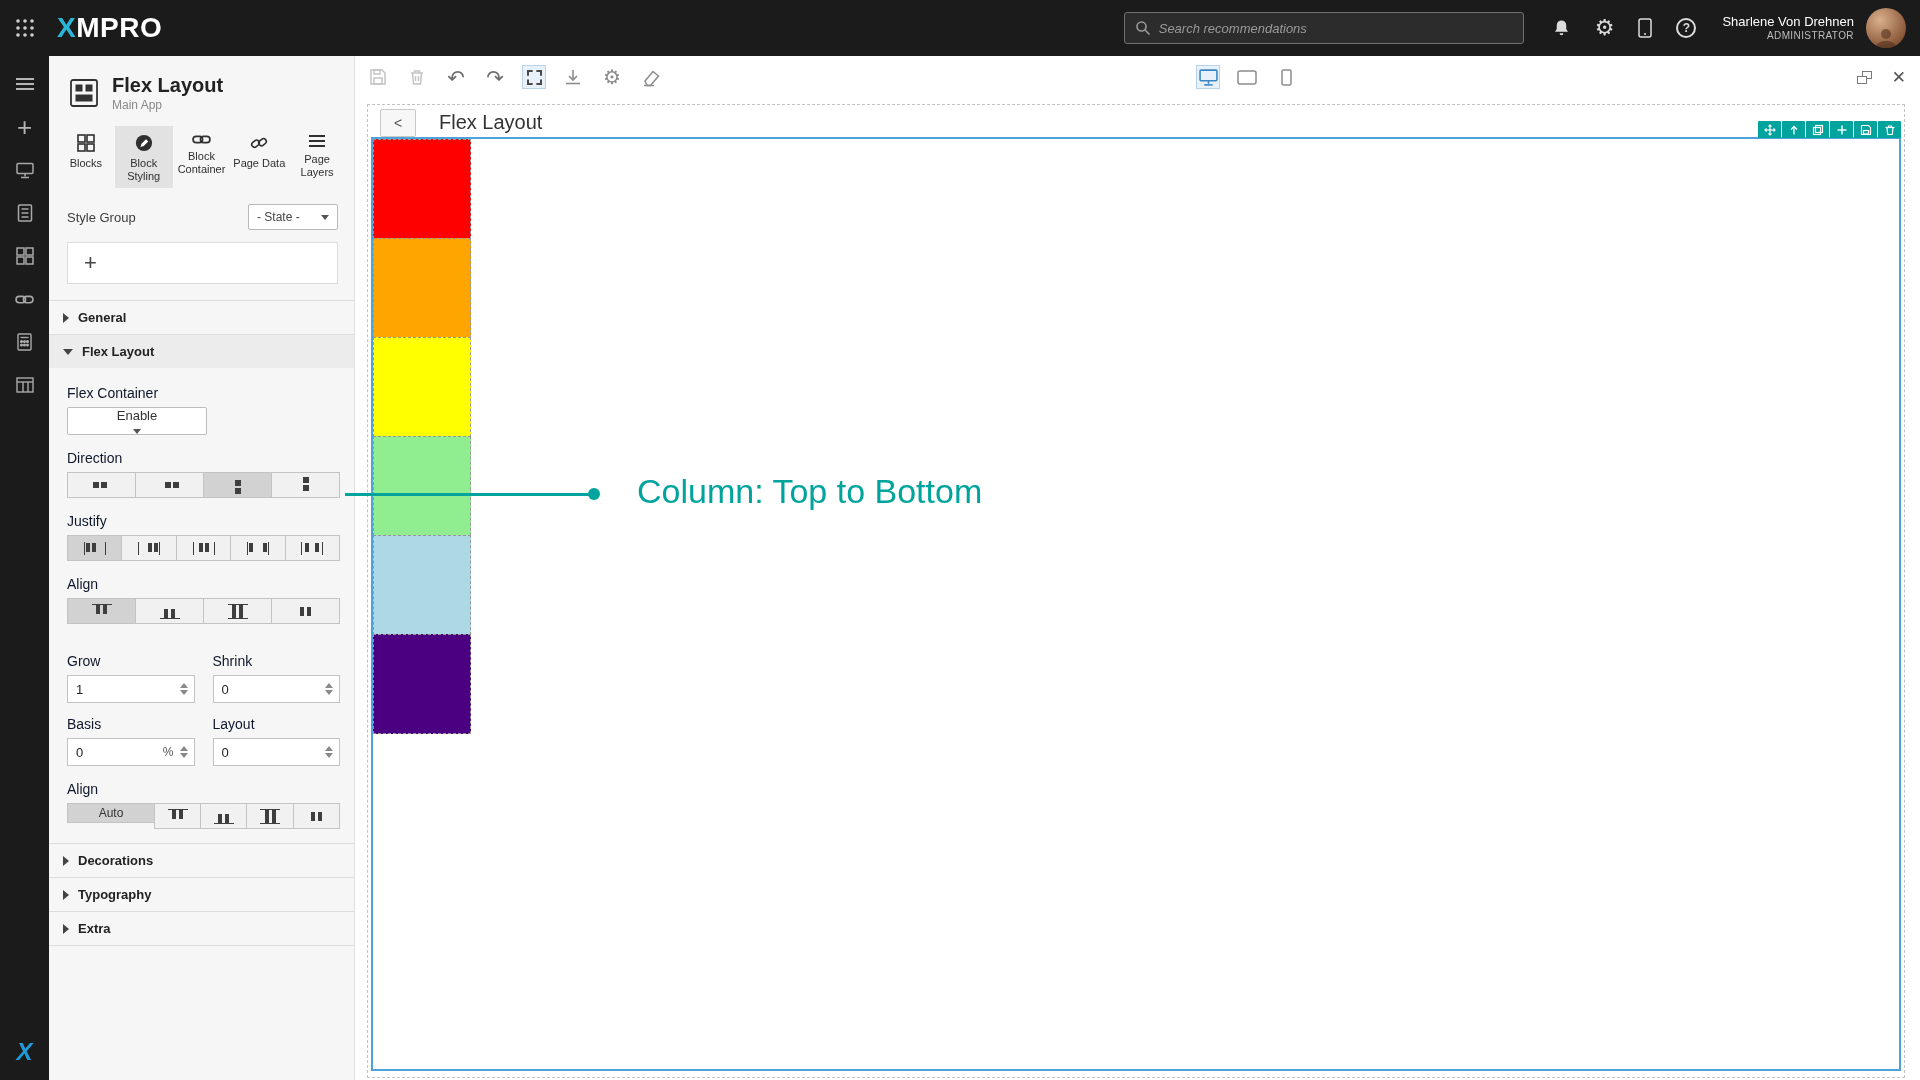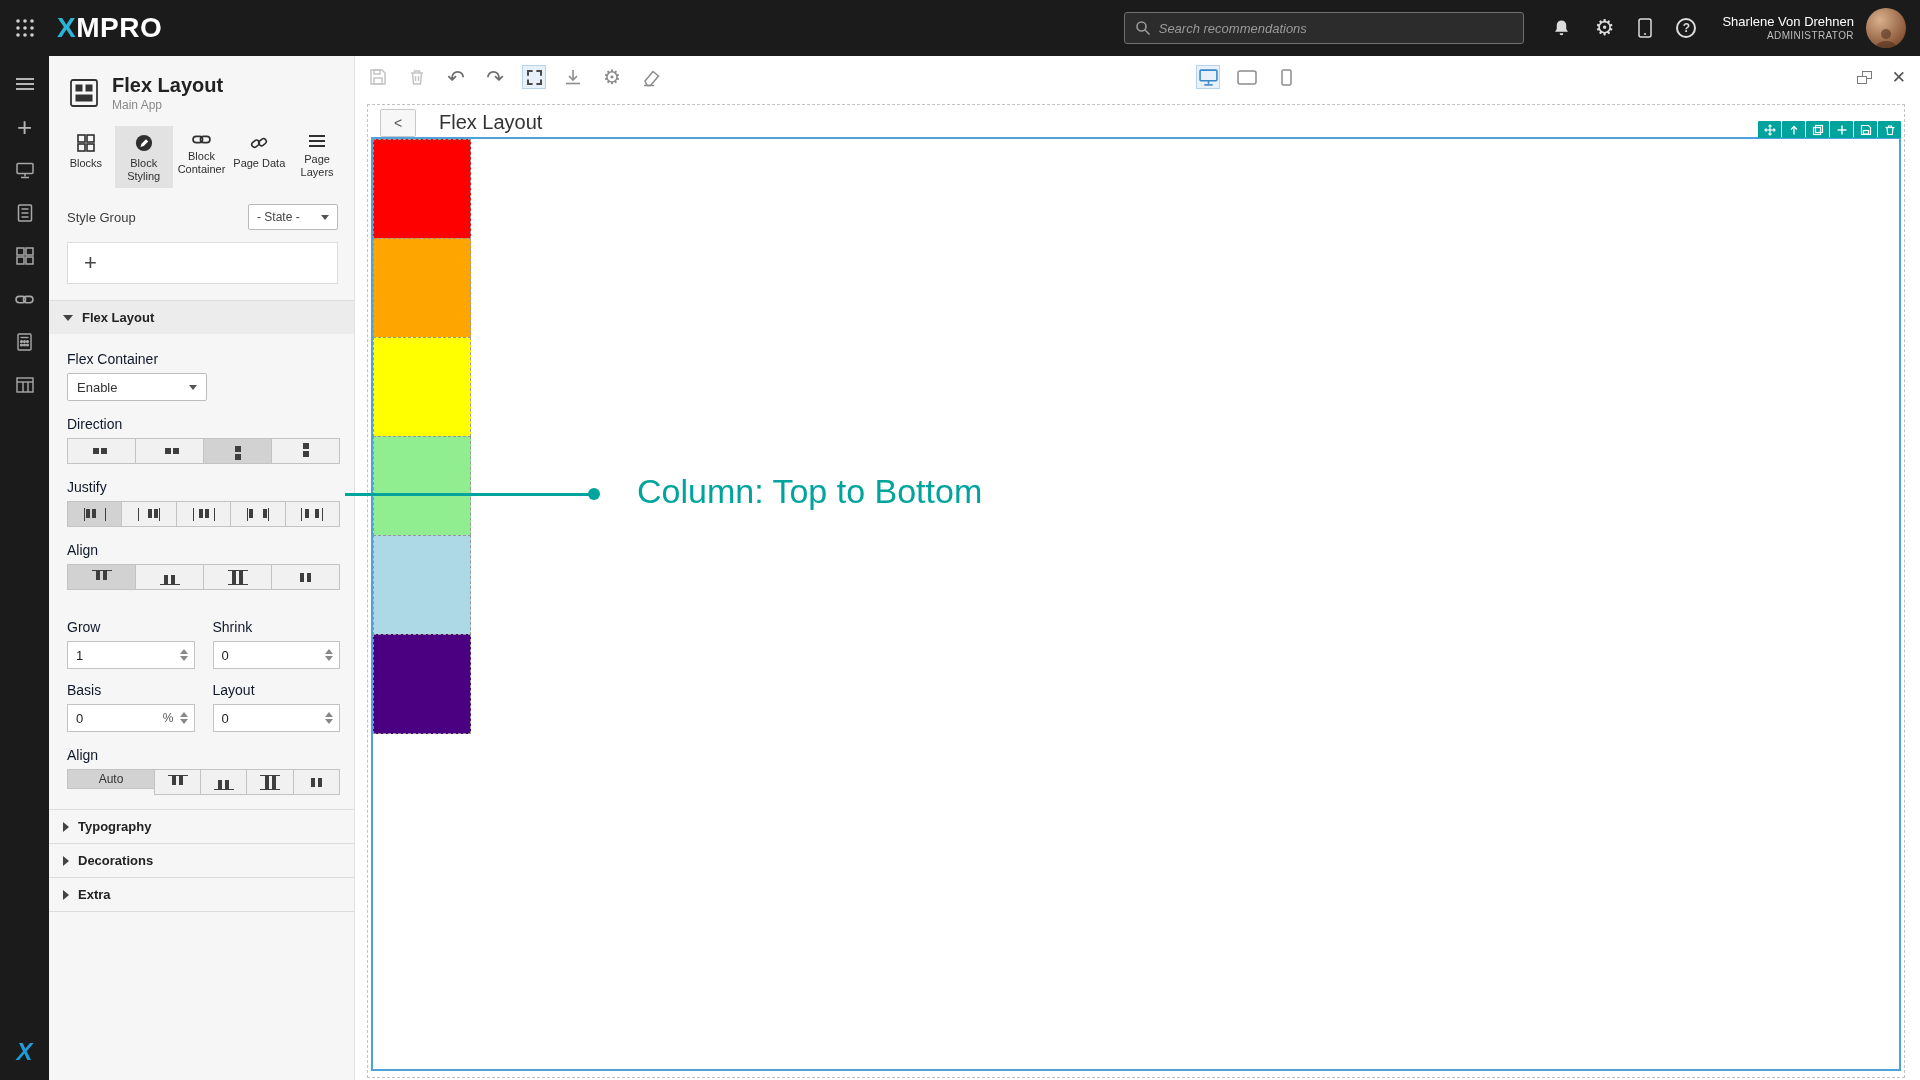--- a/index.html
+++ b/index.html
@@ -47,21 +47,21 @@
   .mini-select{width:90px;height:26px;border:1px solid #b9b9b9;background:#fff;border-radius:2px;display:flex;align-items:center;justify-content:space-between;padding:0 8px;font-size:12px;color:#444;cursor:pointer;}
   .caret{width:0;height:0;border-left:4px solid transparent;border-right:4px solid transparent;border-top:5px solid #555;}
   .addbox{margin:0 16px 16px 18px;background:#fff;border:1px solid #dcdcdc;height:42px;display:flex;align-items:center;padding-left:16px;font-size:22px;color:#444;cursor:pointer;}
   .acc{border-top:1px solid #ddd;padding:9px 14px;font-weight:bold;font-size:13px;color:#222;display:flex;align-items:center;gap:9px;cursor:pointer;background:#f6f6f6;}
   .acc.open{background:#ececec;}
   .acc.last{border-bottom:1px solid #ddd;}
   .tri-r{width:0;height:0;border-top:5px solid transparent;border-bottom:5px solid transparent;border-left:6px solid #444;}
   .tri-d{width:0;height:0;border-left:5px solid transparent;border-right:5px solid transparent;border-top:6px solid #444;}
   .flex-body{padding:2px 14px 14px 18px;}
   .f-label{margin:15px 0 6px;font-size:14px;color:#0f172a;}
-  .sel-enable{width:140px;height:28px;border:1px solid #bdbdbd;background:#fff;border-radius:2px;display:flex;align-items:center;justify-content:space-between;padding:0 9px;font-size:13px;color:#333;cursor:pointer;}
+  .sel-enable{width:140px;height:28px;border:1px solid #bdbdbd;background:#fff;border-radius:2px;display:flex;align-items:center;justify-content:space-between;padding:0 9px;font-size:13px;color:#333;cursor:pointer;flex-direction:column;}
   .seg{display:flex;}
   .seg-btn{flex:1;height:26px;border:1px solid #c3c3c3;background:#f1f1f1;display:flex;align-items:center;justify-content:center;margin-left:-1px;cursor:pointer;}
   .seg-btn:first-child{margin-left:0;}
   .seg-btn.sel{background:#d2d2d2;}
   .two-col{display:flex;gap:18px;}
   .two-col>div{flex:1;}
   .num-input{height:28px;border:1px solid #c3c3c3;background:#fff;display:flex;align-items:center;padding:0 6px 0 8px;font-size:13px;color:#222;cursor:text;}
   .num-val{flex:1;}
   .unit{color:#555;margin-right:6px;font-size:12px;}
   .spin{display:flex;flex-direction:column;gap:2px;cursor:pointer;}
@@ -320,20 +320,24 @@
     <div class="mini-select">
       <span>- State -</span>
       <span class="caret"></span>
     </div>
   </div>
 
   <div class="addbox">
     <span>+</span>
   </div>
 
+  <div class="acc">
+    <span class="tri-r"></span>
+    <span>General</span>
+  </div>
   <div class="acc open">
     <span class="tri-d"></span>
     <span>Flex Layout</span>
   </div>
 
   <div class="flex-body">
     <div class="f-label">Flex Container</div>
     <div class="sel-enable">
       <span>Enable</span>
       <span class="caret"></span>
@@ -503,25 +507,25 @@
           <span class="ga ga-c">
             <i></i>
             <i></i>
           </span>
         </div>
     </div>
   </div>
 
   <div class="acc">
     <span class="tri-r"></span>
-    <span>Typography</span>
+    <span>Decorations</span>
   </div>
   <div class="acc">
     <span class="tri-r"></span>
-    <span>Decorations</span>
+    <span>Typography</span>
   </div>
   <div class="acc last">
     <span class="tri-r"></span>
     <span>Extra</span>
   </div>
 </div>
 
 <div class="main">
 
   <div class="m-toolbar">

